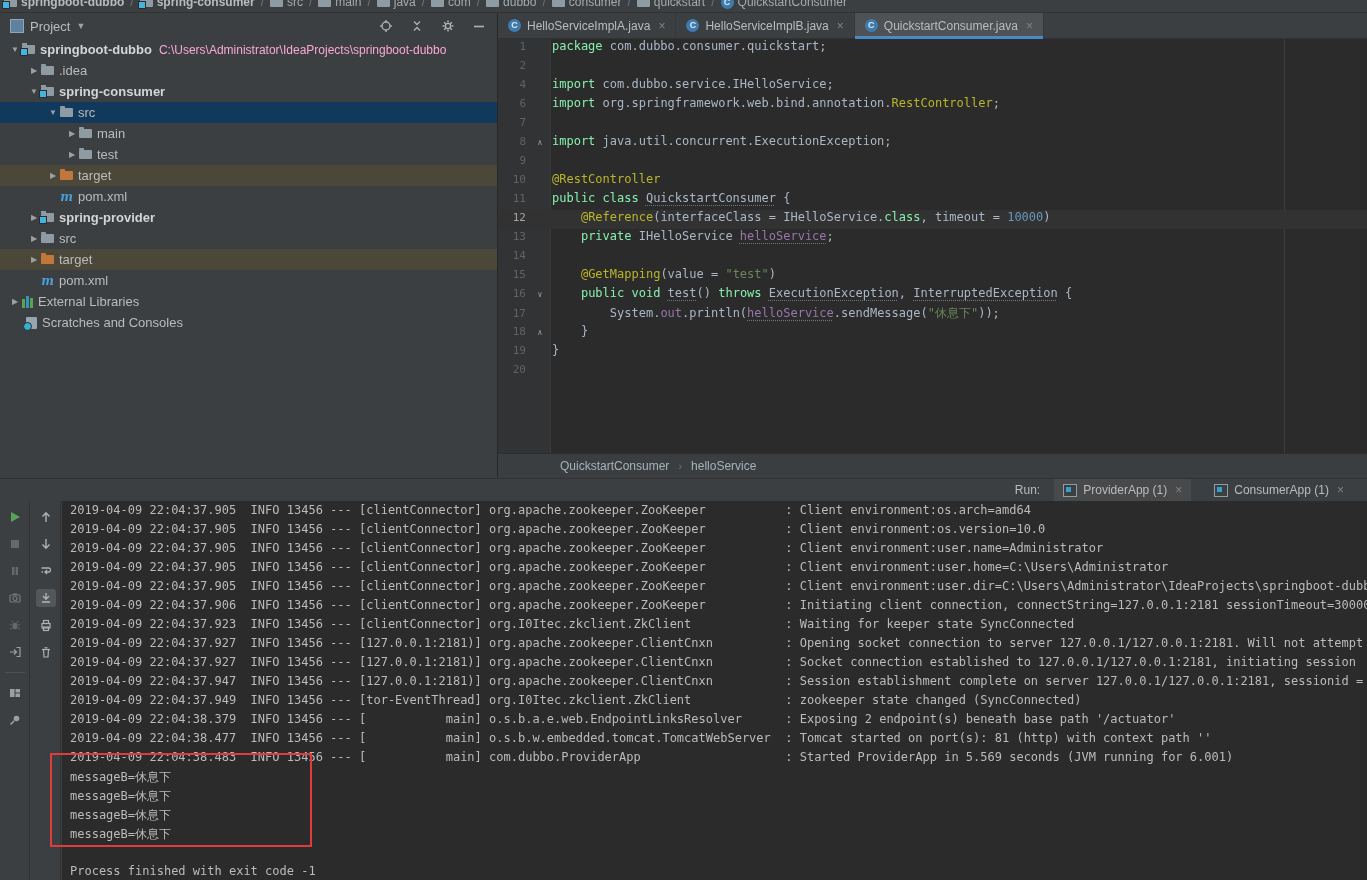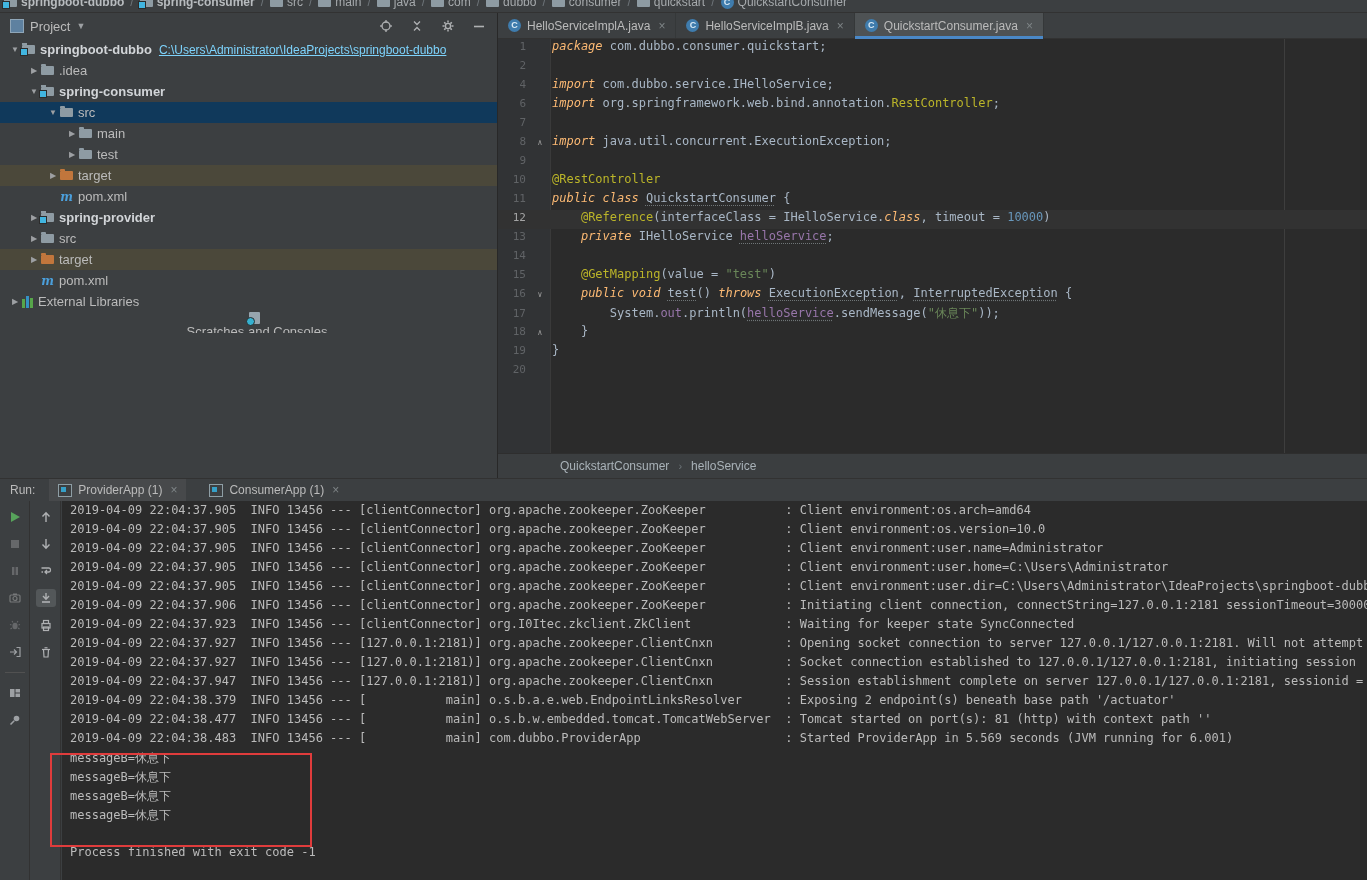--- a/index.html
+++ b/index.html
@@ -33,46 +33,46 @@
   #project-header .spacer{flex:1;}
   #project-header .hicon{width:16px;height:14px;display:inline-flex;align-items:center;justify-content:center;margin-left:9px;cursor:pointer;}
   .proj-win-icon{width:12px;height:12px;background:#5E81A0;border:1px solid #8FA6B8;}
   .chev{font-size:9px;color:#9DA0A3;}
   .tree-row{height:21px;display:flex;align-items:center;font-size:13px;color:#BBBBBB;white-space:nowrap;overflow:hidden;cursor:pointer;}
   .tree-row.selected{background:#10395B;}
   .tree-row.excluded{background:#4B483A;}
   .tree-arrow{width:14px;flex:none;font-size:8px;color:#9DA0A3;text-align:center;}
   .tree-label{margin-left:5px;}
   .tree-label.bold{font-weight:bold;color:#D2D5D8;}
-  .tree-path{margin-left:7px;color:#7dd3fc;font-size:12px;text-decoration:underline;}
+  .tree-path{margin-left:7px;color:#f9a8d4;font-size:12px;}
   
   #editor{position:absolute;left:498px;top:13px;right:0;height:465px;background:#2B2B2B;}
   #editor-tabs{height:25px;background:#3C3F41;border-bottom:1px solid #323232;display:flex;}
   .etab{position:relative;display:inline-flex;align-items:center;gap:6px;padding:0 10px;font-size:12px;color:#BBBBBB;border-right:1px solid #353839;cursor:pointer;}
   .etab.active{background:#4E5254;}
   .etab.active::after{content:'';position:absolute;left:0;right:0;bottom:-1px;height:3px;background:#4A88C7;}
   .tab-close{color:#7E8486;font-size:12px;margin-left:2px;}
   #code-area{position:absolute;top:26px;left:0;right:0;bottom:25px;overflow:hidden;background:#2B2B2B;}
   #gutter-bg{position:absolute;left:0;top:0;bottom:0;width:52px;background:#313335;border-right:1px solid #3A3A3A;}
   #margin-guide{position:absolute;left:786px;top:0;bottom:0;width:1px;background:#3E3E3E;}
   #code-lines{position:relative;}
   .code-line{height:19px;line-height:19px;white-space:pre;font:12px "DejaVu Sans Mono",monospace;position:relative;}
   .code-line.current{background:#323232;}
   .ln{display:inline-block;width:28px;text-align:right;color:#606366;padding-right:4px;font-size:11px;}
   .current .ln{color:#A4A4A4;}
   .fold{display:inline-block;width:20px;text-align:center;color:#9D9D9D;font-size:8px;}
   .code-text{padding-left:2px;}
-  .kw{color:#fdba74;font-style:italic;} .ann{color:#BBB529;} .str{color:#6A8759;} .num{color:#6897BB;}
+  .kw{color:#86efac;} .ann{color:#BBB529;} .str{color:#6A8759;} .num{color:#6897BB;}
   .fld{color:#9876AA;} .flds{color:#9876AA;} .pl{color:#A9B7C6;}
   .u{text-decoration:underline dotted #6F7577;text-underline-offset:3px;}
   #editor-breadcrumb{position:absolute;bottom:0;height:24px;left:0;right:0;background:#3B3E40;border-top:1px solid #2E2E2E;display:flex;align-items:center;padding-left:62px;gap:9px;font-size:12px;color:#A9B2B8;}
   .bc-sep{color:#6E757A;font-size:11px;}
   
   #run-panel{position:absolute;top:478px;left:0;right:0;bottom:0;background:#3C3F41;border-top:1px solid #323232;}
-  #run-tabbar{height:22px;display:flex;align-items:center;}
+  #run-tabbar{height:22px;display:flex;align-items:center;justify-content:flex-end;}
   #run-label{font-size:12px;color:#BBBBBB;margin:0 14px 0 10px;}
   .run-tab{display:inline-flex;align-items:center;gap:6px;height:22px;padding:0 9px;font-size:12px;color:#BBBBBB;cursor:pointer;margin-right:14px;}
   .run-tab.active{background:#47494B;}
   .run-tab-icon{position:relative;width:12px;height:11px;border:1px solid #8E9EA5;background:#3C3F41;}
   .run-tab-icon::after{content:'';position:absolute;left:2px;top:2px;width:5px;height:5px;background:#36A0C8;}
   #run-body{position:absolute;top:22px;left:0;right:0;bottom:0;}
   .rtoolbar{position:absolute;top:0;bottom:0;width:30px;background:#3C3F41;display:flex;flex-direction:column;align-items:center;padding-top:7px;gap:9px;box-sizing:border-box;}
   #rtb1{left:0;border-right:1px solid #323232;}
   #rtb2{left:31px;border-right:1px solid #323232;}
   .tool{width:20px;height:18px;display:flex;align-items:center;justify-content:center;border-radius:3px;cursor:pointer;}
@@ -245,21 +245,21 @@
         </div>
         <div class="tree-row" style="padding-left: 8px;">
           <span class="tree-arrow">▶</span>
           <span class="icn libraries-icon">
             <i style="height:9px;background:#57A64A"></i>
             <i style="height:12px;background:#3592C4"></i>
             <i style="height:10px;background:#57A64A"></i>
           </span>
           <span class="tree-label">External Libraries</span>
         </div>
-        <div class="tree-row" style="padding-left: 12px; flex-direction: column;">
+        <div class="tree-row" style="padding-left: 12px;">
           <span class="tree-arrow"></span>
           <span class="icn scratches-icon"></span>
           <span class="tree-label">Scratches and Consoles</span>
         </div>
       </div>
   </div>
 
   <div id="editor">
     <div id="editor-tabs">
         <div class="etab">
@@ -417,20 +417,21 @@
           <div class="log-line">2019-04-09 22:04:37.905  INFO 13456 --- [clientConnector] org.apache.zookeeper.ZooKeeper           : Client environment:os.arch=amd64</div>
           <div class="log-line">2019-04-09 22:04:37.905  INFO 13456 --- [clientConnector] org.apache.zookeeper.ZooKeeper           : Client environment:os.version=10.0</div>
           <div class="log-line">2019-04-09 22:04:37.905  INFO 13456 --- [clientConnector] org.apache.zookeeper.ZooKeeper           : Client environment:user.name=Administrator</div>
           <div class="log-line">2019-04-09 22:04:37.905  INFO 13456 --- [clientConnector] org.apache.zookeeper.ZooKeeper           : Client environment:user.home=C:\Users\Administrator</div>
           <div class="log-line">2019-04-09 22:04:37.905  INFO 13456 --- [clientConnector] org.apache.zookeeper.ZooKeeper           : Client environment:user.dir=C:\Users\Administrator\IdeaProjects\springboot-dubbo</div>
           <div class="log-line">2019-04-09 22:04:37.906  INFO 13456 --- [clientConnector] org.apache.zookeeper.ZooKeeper           : Initiating client connection, connectString=127.0.0.1:2181 sessionTimeout=30000 watcher=org.I0Itec.zkclient.ZkClien</div>
           <div class="log-line">2019-04-09 22:04:37.923  INFO 13456 --- [clientConnector] org.I0Itec.zkclient.ZkClient             : Waiting for keeper state SyncConnected</div>
           <div class="log-line">2019-04-09 22:04:37.927  INFO 13456 --- [127.0.0.1:2181)] org.apache.zookeeper.ClientCnxn          : Opening socket connection to server 127.0.0.1/127.0.0.1:2181. Will not attempt to authenticate using SASL (unknown</div>
           <div class="log-line">2019-04-09 22:04:37.927  INFO 13456 --- [127.0.0.1:2181)] org.apache.zookeeper.ClientCnxn          : Socket connection established to 127.0.0.1/127.0.0.1:2181, initiating session</div>
           <div class="log-line">2019-04-09 22:04:37.947  INFO 13456 --- [127.0.0.1:2181)] org.apache.zookeeper.ClientCnxn          : Session establishment complete on server 127.0.0.1/127.0.0.1:2181, sessionid = 0x16a026a03770000, negotiated timeou</div>
+          <div class="log-line">2019-04-09 22:04:37.949  INFO 13456 --- [tor-EventThread] org.I0Itec.zkclient.ZkClient             : zookeeper state changed (SyncConnected)</div>
           <div class="log-line">2019-04-09 22:04:38.379  INFO 13456 --- [           main] o.s.b.a.e.web.EndpointLinksResolver      : Exposing 2 endpoint(s) beneath base path '/actuator'</div>
           <div class="log-line">2019-04-09 22:04:38.477  INFO 13456 --- [           main] o.s.b.w.embedded.tomcat.TomcatWebServer  : Tomcat started on port(s): 81 (http) with context path ''</div>
           <div class="log-line">2019-04-09 22:04:38.483  INFO 13456 --- [           main] com.dubbo.ProviderApp                    : Started ProviderApp in 5.569 seconds (JVM running for 6.001)</div>
           <div class="log-line">messageB=休息下</div>
           <div class="log-line">messageB=休息下</div>
           <div class="log-line">messageB=休息下</div>
           <div class="log-line">messageB=休息下</div>
           <div class="log-line"></div>
           <div class="log-line">Process finished with exit code -1</div>
         </div>

